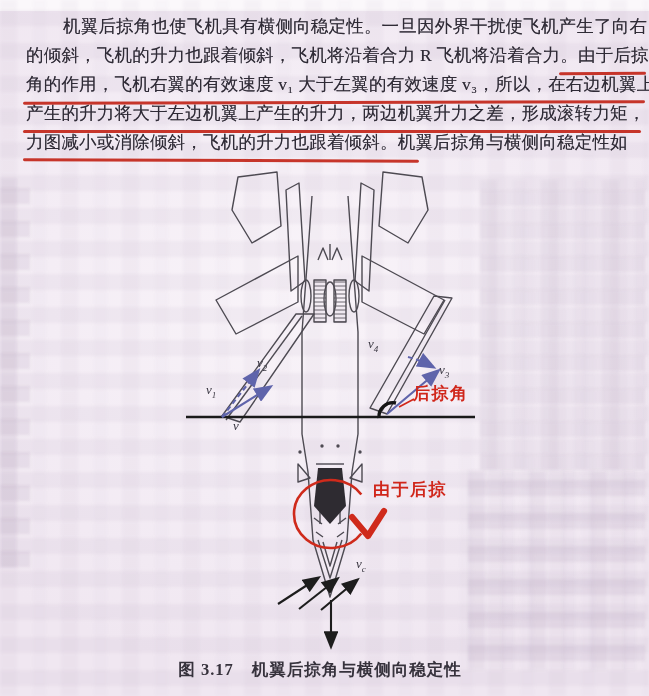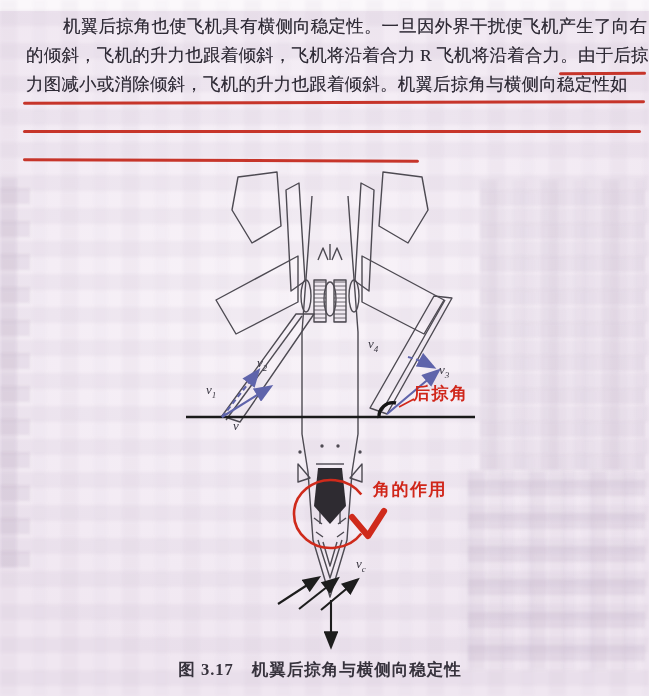--- a/index.html
+++ b/index.html
@@ -57,20 +57,22 @@
 
   <div class="topstrip"></div>
   <div class="bleed bleed-full"></div>
   <div class="bleed bleed-left"></div>
   <div class="bleed bleed-midright"></div>
   <div class="bleed bleed-right"></div>
 
   <div class="para">
     <div class="ln indent">机翼后掠角也使飞机具有横侧向稳定性。一旦因外界干扰使飞机产生了向右</div>
     <div class="ln">的倾斜，飞机的升力也跟着倾斜，飞机将沿着合力 R 飞机将沿着合力。由于后掠</div>
+    <div class="ln">角的作用，飞机右翼的有效速度 v₁ 大于左翼的有效速度 v₃，所以，在右边机翼上</div>
+    <div class="ln">产生的升力将大于左边机翼上产生的升力，两边机翼升力之差，形成滚转力矩，</div>
     <div class="ln">力图减小或消除倾斜，飞机的升力也跟着倾斜。机翼后掠角与横侧向稳定性如</div>
   </div>
 
   <div id="u1" class="redline"></div>
   <div id="u2" class="redline"></div>
   <div id="u3" class="redline"></div>
   <div id="u4" class="redline"></div>
 
   <svg id="figure-svg" width="380" height="500" viewBox="0 0 380 500">
     <defs>
@@ -154,19 +156,19 @@
       <text x="103" y="262"><tspan>v</tspan></text>
       <text x="76" y="226"><tspan>v</tspan><tspan dy="3.5" font-size="9">1</tspan></text>
       <text x="127" y="199"><tspan>v</tspan><tspan dy="3.5" font-size="9">2</tspan></text>
       <text x="309" y="206"><tspan>v</tspan><tspan dy="3.5" font-size="9">3</tspan></text>
       <text x="238" y="180"><tspan>v</tspan><tspan dy="3.5" font-size="9">4</tspan></text>
       <text x="226" y="400"><tspan>v</tspan><tspan dy="3.5" font-size="9">c</tspan></text>
     </g>
   </svg>
 
   <div id="sweep-label" class="red-label">后掠角</div>
-  <div id="rotation-label" class="red-label">角的作用</div>
+  <div id="rotation-label" class="red-label">由于后掠</div>
 
   <div class="caption">
     <span class="num">图 3.17</span><span>机翼后掠角与横侧向稳定性</span>
   </div>
 
 </div>
 
 </body></html>

